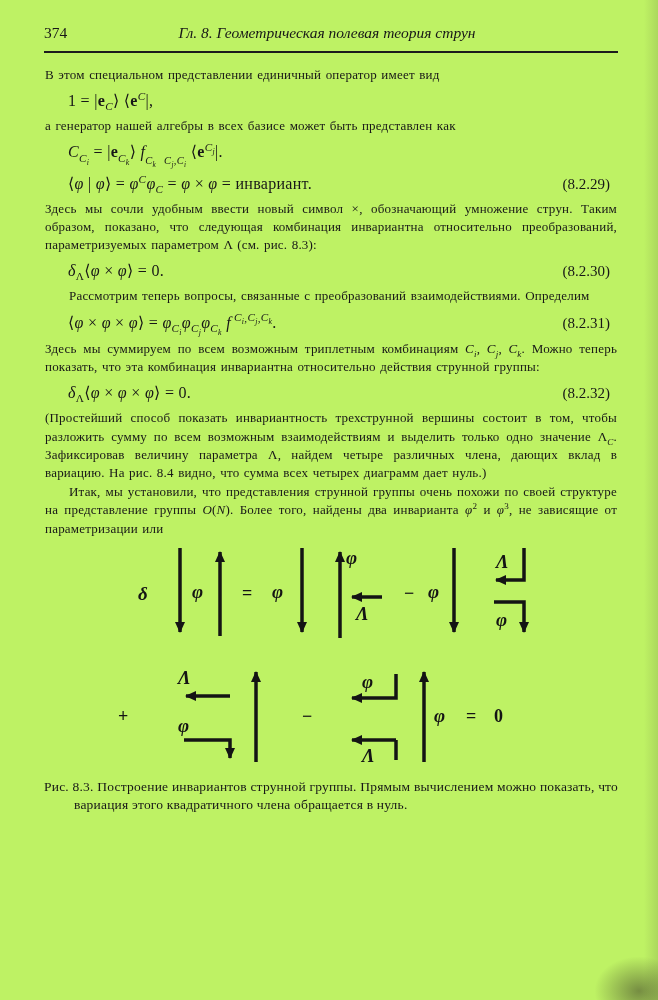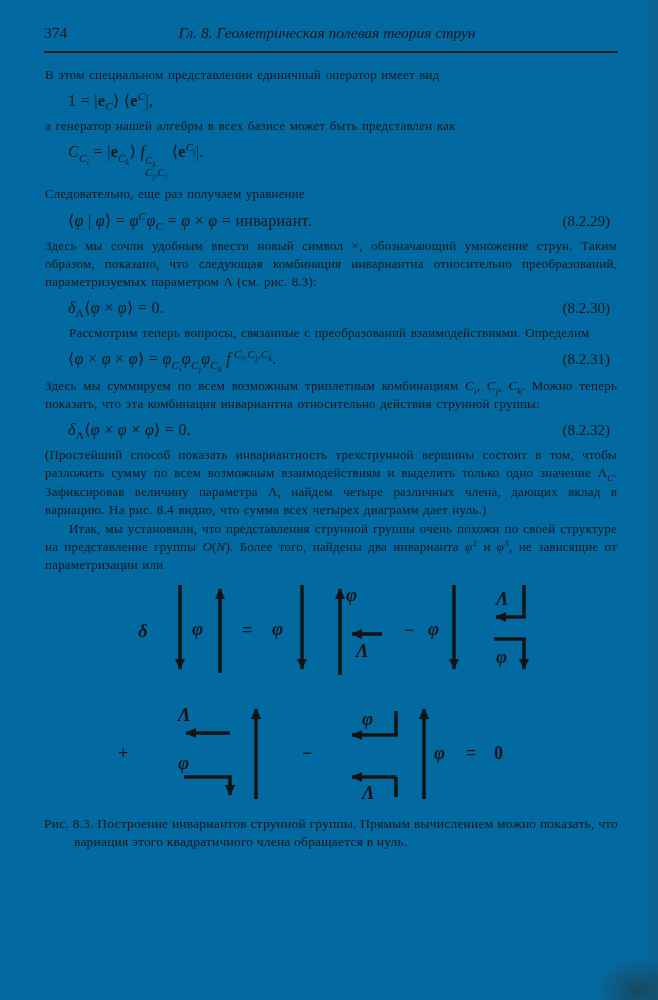--- a/index.html
+++ b/index.html
@@ -1,18 +1,18 @@
 <!DOCTYPE html>
 <html lang="ru"><head>
 <meta charset="utf-8">
 <style>
   html,body{margin:0;padding:0;background:#e9e7e2;}
   .page{
     width:658px;height:1000px;box-sizing:border-box;position:relative;overflow:hidden;
-    background:#0369a1;color:#171717;
+    background:#bef264;color:#171717;
     font-family:"Liberation Serif","DejaVu Serif",serif;
     padding:24px 40px 0 44px;
   }
   .page::after{content:"";position:absolute;top:0;right:0;width:14px;height:100%;
     background:linear-gradient(to right,rgba(60,55,45,0) 0%,rgba(60,55,45,.14) 100%);pointer-events:none;}
   .page::before{content:"";position:absolute;right:-26px;bottom:-26px;width:90px;height:70px;
     background:radial-gradient(ellipse at center,rgba(45,40,32,.5) 0%,rgba(45,40,32,0) 70%);pointer-events:none;}
 
   header{position:relative;height:22px;font-size:15.5px;}
   .pnum{position:absolute;left:0;top:0;}
@@ -20,22 +20,22 @@
   .rule{border-top:2px solid #1c1c1c;margin:5px 0 13px 0;}
 
   .para{font-size:13px;line-height:1.4;text-align:justify;margin:1px;letter-spacing:.2px;word-spacing:1px;}
   .indent{text-indent:24px;}
 
   .eq{display:flex;align-items:baseline;font-size:16px;margin:7px 8px;}
   .eq-body{margin-left:16px;letter-spacing:.3px;}
   .eq-num{margin-left:auto;font-size:15px;}
   sub,sup{font-size:70%;line-height:0;}
   .ang{font-family:"DejaVu Sans",sans-serif;}
-  .stk{display:inline-flex;flex-direction:column;justify-content:center;font-size:10.5px;line-height:1.1;
-       vertical-align:-7px;text-align:left;}
+  .stk{display:inline-flex;flex-direction:row;justify-content:center;font-size:10.5px;line-height:1.1;
+       vertical-align:-7px;text-align:left;gap:8px;}
 
   figure{margin:4px 0 0 0;}
   .fig-svg{display:block;margin-left:56px;}
   .fig-lbl{font-family:"Liberation Serif","DejaVu Serif",serif;font-style:italic;font-weight:bold;font-size:19px;fill:#141414;}
   .fig-op{font-family:"Liberation Serif","DejaVu Serif",serif;font-weight:bold;font-size:18px;fill:#141414;}
   .fig-svg line,.fig-svg polyline{stroke:#141414;stroke-width:3.5;fill:none;}
 
   .caption{font-size:13.5px;line-height:1.38;text-align:justify;margin:8px 0 0 0;
            padding-left:30px;text-indent:-30px;letter-spacing:.2px;}
 </style>
@@ -59,21 +59,20 @@
 
     <p class="para">а генератор нашей алгебры в всех базисе может быть представлен как</p>
 
     <div class="eq">
       <span class="eq-body"><i>C</i><sub><i>C<sub>i</sub></i></sub> = |<b>e</b><sub><i>C<sub>k</sub></i></sub><span class="ang">⟩</span> <i>f</i><span class="stk">
             <span><i>C<sub>k</sub></i></span>
             <span><i>C<sub>j</sub></i>,<i>C<sub>i</sub></i></span>
           </span> <span class="ang">⟨</span><b>e</b><sup><i>C<sub>j</sub></i></sup>|.</span>
     </div>
 
-    <p class="para">Следовательно, еще раз получаем уравнение</p>
 
     <div class="eq">
       <span class="eq-body"><span class="ang">⟨</span><i>φ</i> | <i>φ</i><span class="ang">⟩</span> = <i>φ</i><sup><i>C</i></sup><i>φ</i><sub><i>C</i></sub> = <i>φ</i> × <i>φ</i> = инвариант.</span>
       <span class="eq-num">(8.2.29)</span>
     </div>
 
     <p class="para">Здесь мы сочли удобным ввести новый символ ×, обозначающий умножение струн. Таким образом, показано, что следующая комбинация инвариантна относительно преобразований, параметризуемых параметром Λ (см. рис. 8.3):</p>
 
     <div class="eq">
       <span class="eq-body"><i>δ</i><sub>Λ</sub><span class="ang">⟨</span><i>φ</i> × <i>φ</i><span class="ang">⟩</span> = 0.</span>

